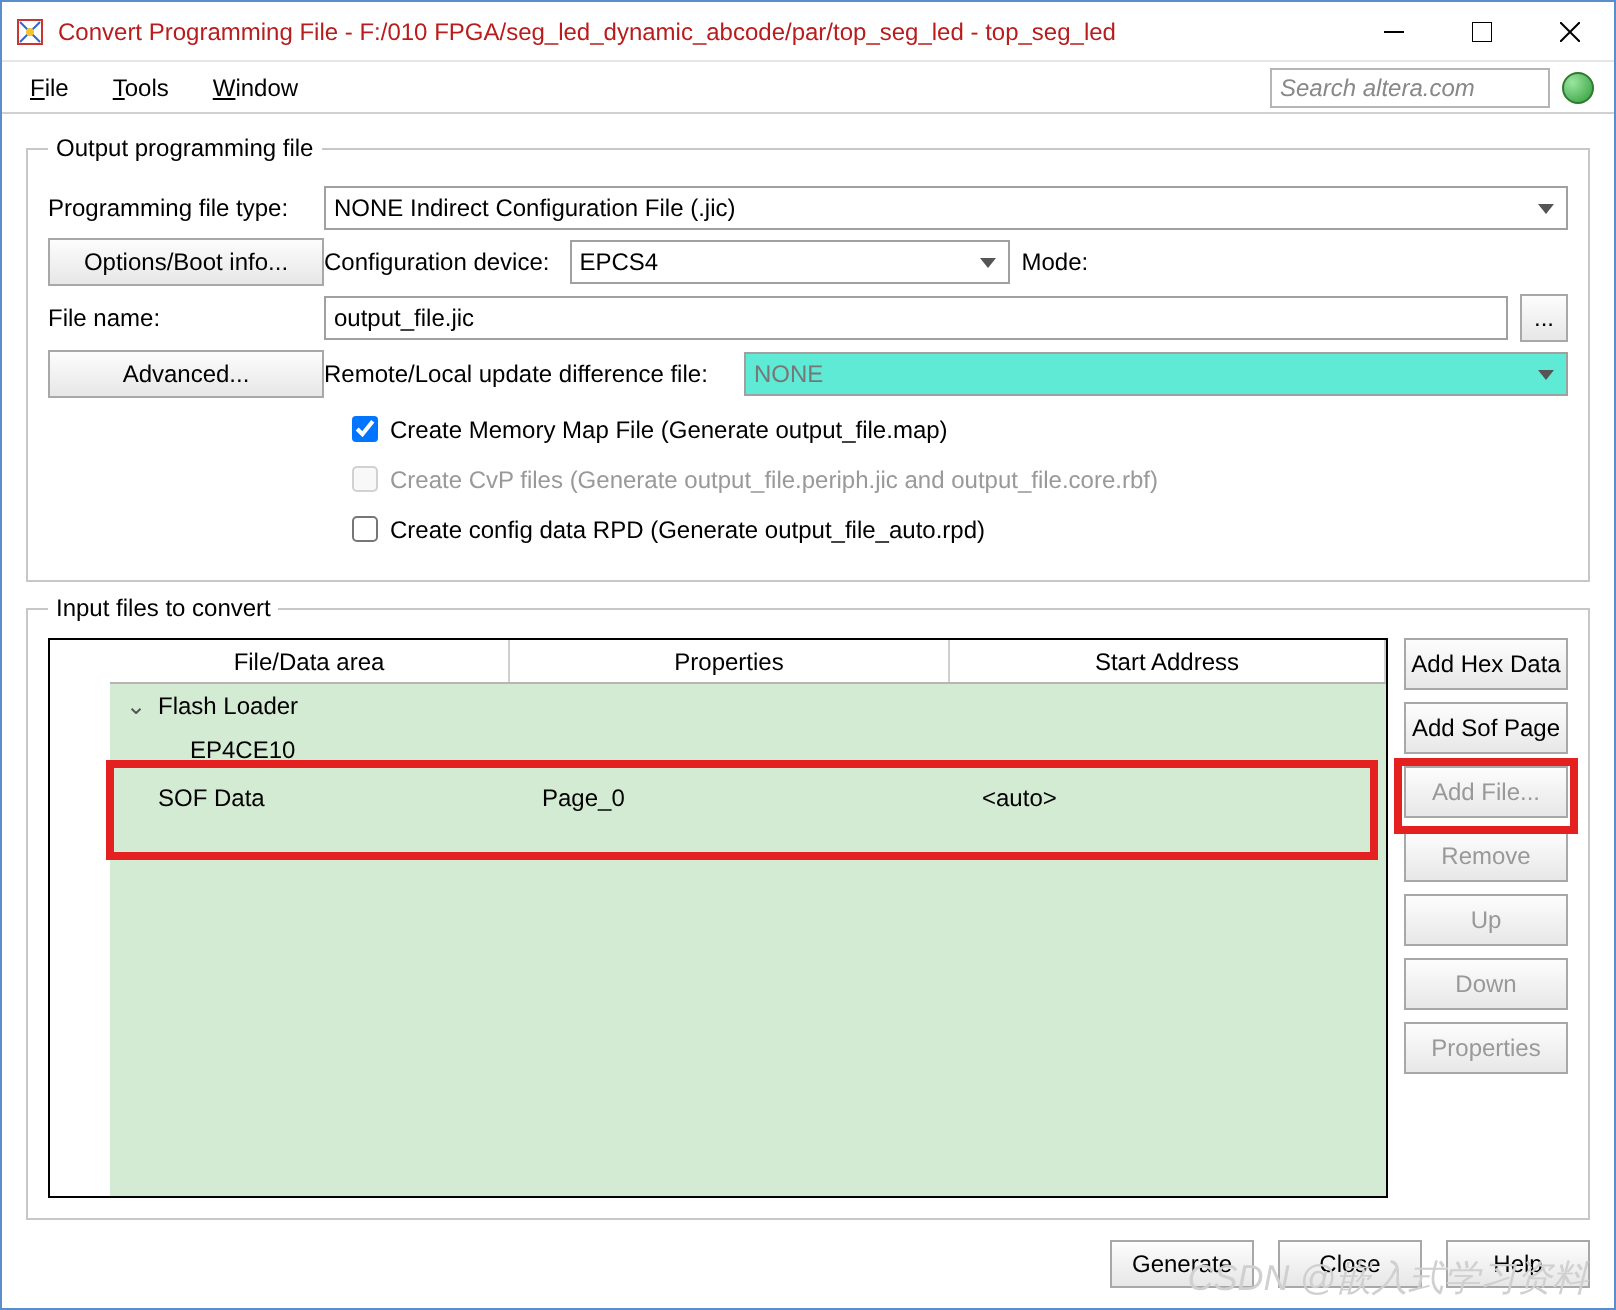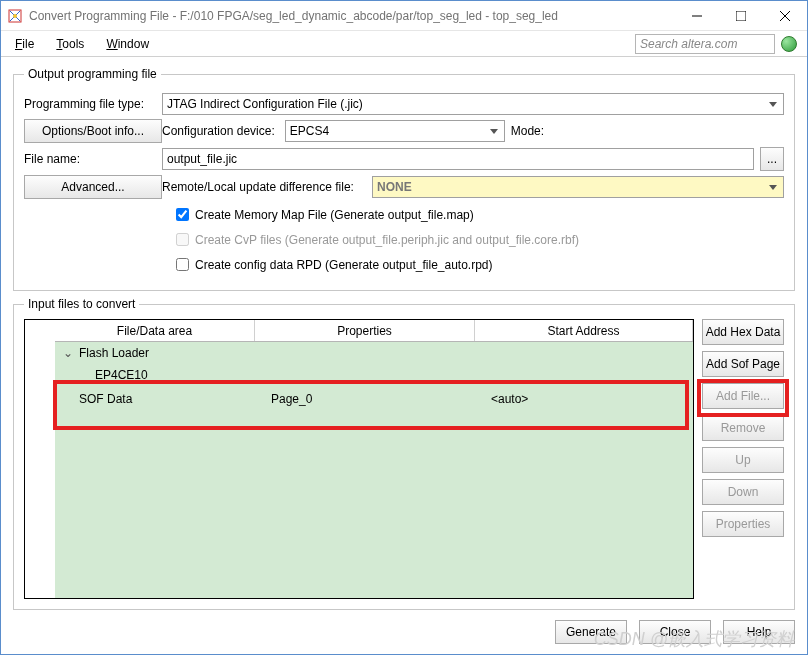--- a/index.html
+++ b/index.html
@@ -1,37 +1,37 @@
 <!DOCTYPE html>
 <html><head>
 <meta charset="utf-8">
 <style>
   * { box-sizing: border-box; font-family: "Segoe UI", Tahoma, sans-serif; font-size: 12px; }
   html, body { margin: 0; padding: 0; width: 808px; height: 655px; overflow: hidden; background: #fff; }
   .window { width: 808px; height: 655px; border: 1px solid #5a8dcc; display: flex; flex-direction: column; }
   .titlebar { height: 30px; background: #fff; display: flex; align-items: center; padding: 0 0 0 6px; border-bottom: 1px solid #e6e6e6; }
   .titlebar .icon { width: 16px; height: 16px; margin-right: 6px; display: inline-flex; align-items: center; justify-content: center; }
-  .titlebar .title { flex: 1; color: #737373; white-space: nowrap; overflow: hidden; }
+  .titlebar .title { flex: 1; color: #b91c1c; white-space: nowrap; overflow: hidden; }
   .winbtns { display: flex; }
   .winbtn { width: 44px; height: 30px; display: flex; align-items: center; justify-content: center; color: #333; }
   .winbtn svg { width: 10px; height: 10px; }
   .menubar { height: 26px; display: flex; align-items: center; padding: 0 10px 0 14px; border-bottom: 1px solid #d0d0d0; }
   .menuitem { margin-right: 22px; color: #000; }
   .menuitem span.u { text-decoration: underline; }
   .spacer { flex: 1; }
   .search { width: 140px; height: 20px; border: 1px solid #b5b5b5; padding: 0 4px; color: #888; font-style: italic; line-height: 18px; }
   .globe { width: 16px; height: 16px; margin-left: 6px; border-radius: 50%; background: radial-gradient(circle at 30% 30%, #9be6a0, #2e9b3a); border: 1px solid #2e7b2e; }
   .content { flex: 1; display: flex; flex-direction: column; padding: 4px 12px 10px 12px; }
   fieldset { border: 1px solid #c7c7c7; margin: 6px 0 0 0; padding: 8px 10px 10px 10px; }
   legend { padding: 0 4px; color: #000; }
   .row { display: flex; align-items: center; margin: 4px 0; }
   .row label.caption { width: 138px; }
   .combo, .text { flex: 1; height: 22px; border: 1px solid #a0a0a0; background: #fff; display: flex; align-items: center; padding: 0 4px; position: relative; }
   .combo::after { content: ""; position: absolute; right: 6px; top: 8px; border-left: 4px solid transparent; border-right: 4px solid transparent; border-top: 5px solid #555; }
-  .combo.disabled { background: #fef9c3; color: #777; font-weight: bold; }
+  .combo.disabled { background: #5eead4; color: #777; }
   .combo.mid { width: 220px; flex: none; }
   .btn { height: 24px; border: 1px solid #a8a8a8; background: linear-gradient(#fdfdfd, #e7e7e7); padding: 0 10px; display: inline-flex; align-items: center; justify-content: center; cursor: default; }
   .btn.disabled { color: #999; }
   .btn.w { width: 138px; justify-content: center; }
   .btn.sq { width: 24px; padding: 0; margin-left: 6px; justify-content: center; }
   .row .ml { margin-left: 10px; }
   .row .mode-lbl { width: 54px; margin-left: 6px; }
   .combo.wide { flex: 1; margin-right: 0; }
   .check { display: flex; align-items: center; margin: 6px 0 6px 148px; }
   .check input { margin-right: 6px; }
@@ -98,21 +98,21 @@
   </div>
 
   <div class="content">
 
     <fieldset>
       <legend>Output programming file</legend>
 
       <div class="row">
         <label class="caption">Programming file type:</label>
         <div class="combo wide">
-            <span>JTAG Indirect Configuration File (.jic)</span>
+            <span>NONE Indirect Configuration File (.jic)</span>
           </div>
       </div>
 
       <div class="row">
         <div class="btn w">Options/Boot info...</div>
         <label>Configuration device:</label>
         <div class="combo mid ml">
             <span>EPCS4</span>
           </div>
         <label class="mode-lbl">Mode:</label>

